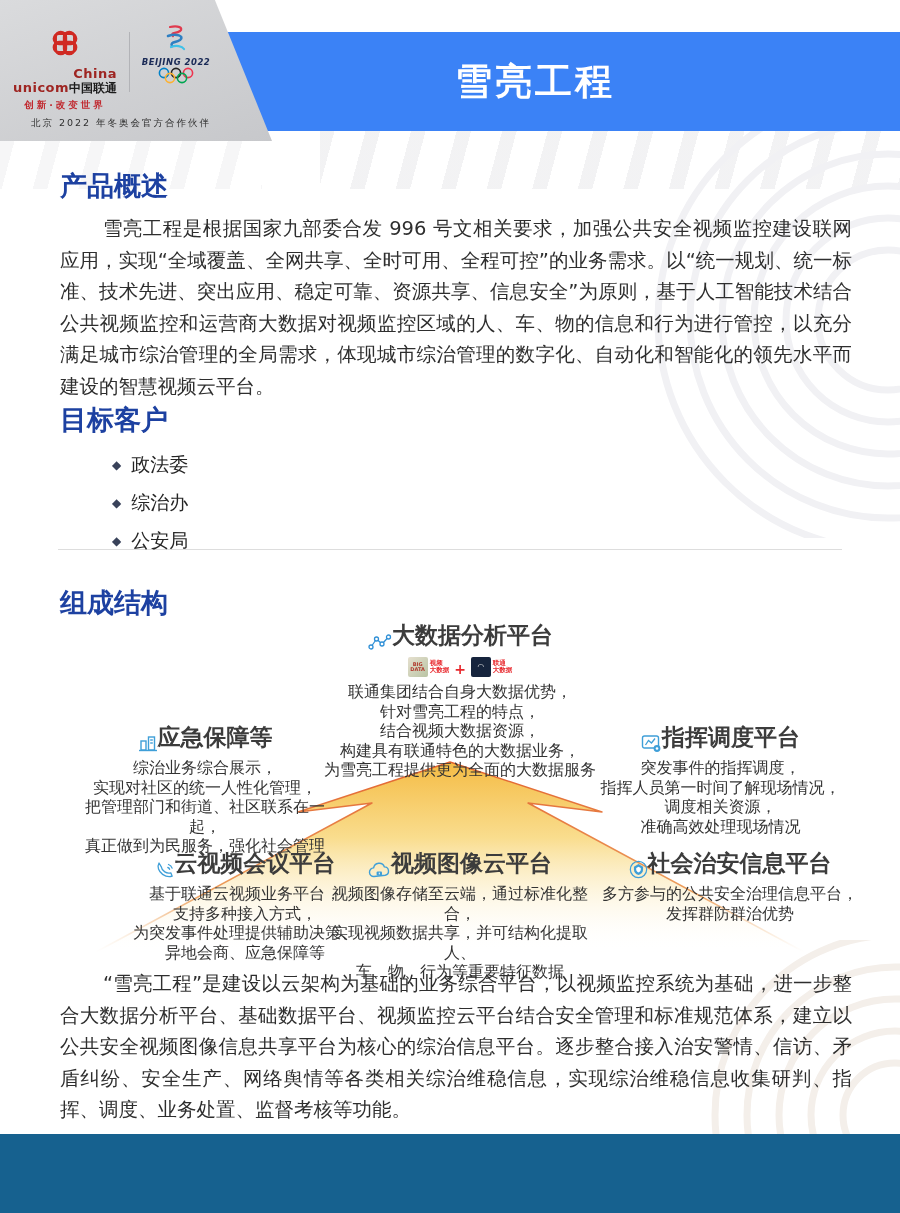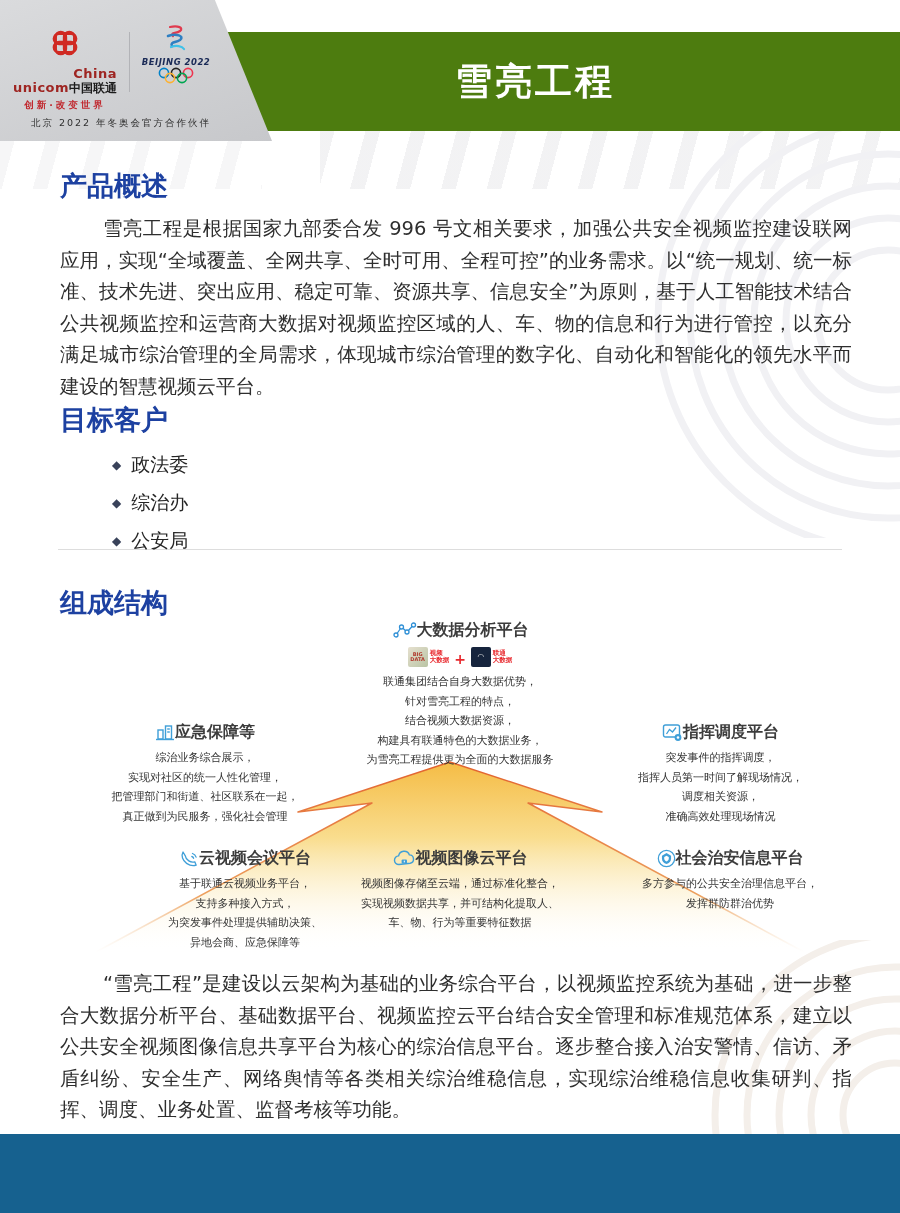--- a/index.html
+++ b/index.html
@@ -4,21 +4,21 @@
 <style>
   html,body{margin:0;padding:0;background:#ffffff;}
   #page{
     position:relative;width:900px;height:1213px;overflow:hidden;background:#ffffff;
     font-family:"DejaVu Sans","Liberation Sans",sans-serif;color:#2e2e2e;
   }
   
   .decor{position:absolute;z-index:0;}
   .stripes{background:repeating-linear-gradient(105deg,#ededef 0 14px,#ffffff 14px 44px);}
   
-  #band{position:absolute;left:0;top:32px;width:900px;height:99px;background:#4d7c0f;z-index:2;
+  #band{position:absolute;left:0;top:32px;width:900px;height:99px;background:#3b82f6;z-index:2;
         display:flex;align-items:center;justify-content:center;padding-left:170px;box-sizing:border-box;}
   #band .title{color:#fff;font-size:37px;font-weight:bold;letter-spacing:3px;}
   #logo-panel{position:absolute;left:0;top:0;width:272px;height:141px;z-index:3;
     background:linear-gradient(160deg,#dadbdd 0%,#c7c8cb 100%);
     clip-path:polygon(0 0,79% 0,100% 100%,0 100%);}
   .brand{position:absolute;left:4px;top:26px;width:122px;text-align:center;}
   .brand-en{display:inline-block;text-align:right;line-height:13px;margin-top:2px;}
   .brand-en .l1,.brand-en .l2{font-weight:bold;font-size:13px;color:#9e2522;letter-spacing:.5px;}
   .brand-cn{font-weight:bold;font-size:12px;color:#1c1c1c;}
   .slogan{margin-top:3px;font-size:9.5px;color:#c0272d;letter-spacing:3px;font-weight:bold;white-space:nowrap;}
@@ -30,23 +30,23 @@
   
   .h2{position:absolute;left:60px;color:#1d41a1;font-size:27px;font-weight:600;z-index:2;}
   .para{position:absolute;left:60px;width:792px;font-size:19.5px;line-height:31.5px;color:#2e2e2e;
         text-align:justify;text-indent:2.2em;z-index:2;}
   #customer-list{position:absolute;left:112px;top:446px;list-style:none;margin:0;padding:0;z-index:2;}
   #customer-list li{font-size:19px;line-height:37px;color:#252525;}
   .bullet{color:#39425a;font-size:12px;margin-right:10px;vertical-align:2px;}
   #divider{position:absolute;left:58px;top:549px;width:784px;height:1px;background:#dddddd;z-index:1;}
   
   .platform{position:absolute;text-align:center;z-index:2;}
-  .ptitle{display:flex;justify-content:center;align-items:center;font-weight:bold;
-          font-size:16px;color:#3c3c3c;}
-  .pdesc{margin-top:5px;font-size:11px;line-height:19.5px;color:#333;white-space:pre-line;}
+  .ptitle{display:flex;justify-content:center;align-items:flex-end;font-weight:bold;
+          font-size:23px;color:#3c3c3c;}
+  .pdesc{margin-top:5px;font-size:16px;line-height:19.5px;color:#333;white-space:pre-line;}
   .picon{flex:0 0 auto;display:inline-flex;}
   #arrow-svg{position:absolute;left:88px;top:756px;z-index:1;}
   .badges{display:flex;justify-content:center;align-items:flex-end;gap:5px;margin-top:4px;height:22px;}
   .badge{display:inline-flex;align-items:center;gap:2px;}
   .badge-img{width:20px;height:20px;display:flex;align-items:center;justify-content:center;
              font-size:5px;font-weight:bold;line-height:5.5px;border-radius:2px;}
   .badge-img.v{background:linear-gradient(135deg,#e6e0cf,#b9c4a4);color:#b03a2e;white-space:pre-line;}
   .badge-img.u{background:#16243d;color:#e8e8e8;font-size:8px;}
   .badge-label{font-size:6.5px;line-height:7.5px;color:#e8282d;font-weight:bold;white-space:pre-line;text-align:left;}
   .plus{color:#e8282d;font-weight:bold;font-size:14px;}

